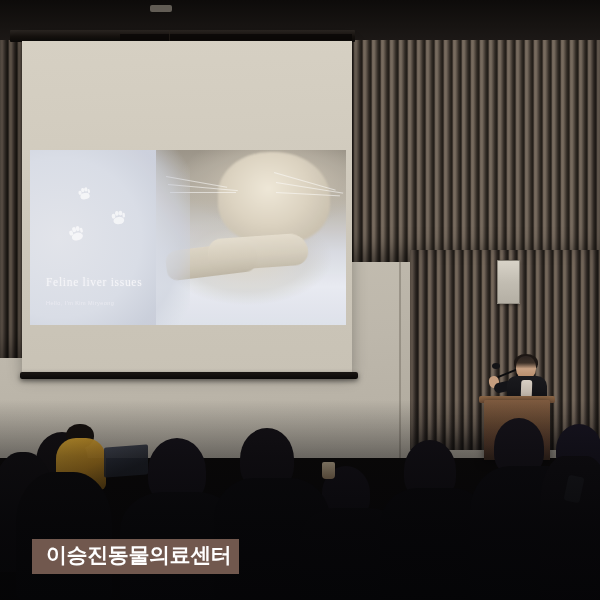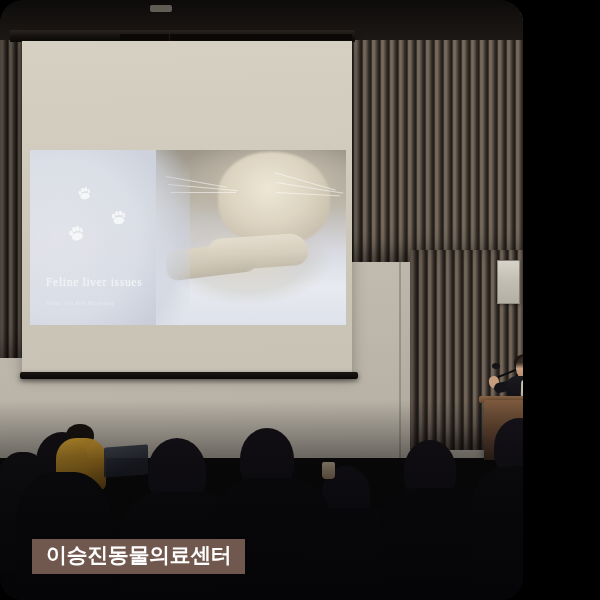--- a/index.html
+++ b/index.html
@@ -7,25 +7,24 @@
     margin: 0;
     padding: 0;
     background: #000;
   }
   body {
     font-family: "Liberation Sans", "DejaVu Sans", sans-serif;
   }
 
   .stage {
     position: relative;
-    width: 523px;
+    width: 600px;
     height: 600px;
     overflow: hidden;
     background: #0b0908;
-    border-radius: 23px;
   }
 
   
   .photo {
     position: absolute;
     inset: 0;
     overflow: hidden;
   }
 
   
@@ -458,21 +457,21 @@
   
   .overlay {
     position: absolute;
     left: 0; bottom: 0;
     width: 600px;
     padding: 0 0 26px 0;
   }
   .badge {
     display: inline-block;
     margin-left: 32px;
-    padding: 5px 14px 7px 14px;
+    padding: 5px 8px 7px 14px;
     background: rgba(122,95,84,.93);
     color: #ffffff;
     font-size: 21px;
     font-weight: 700;
     letter-spacing: -.4px;
     line-height: 1.08;
     white-space: nowrap;
   }
   .headline {
     margin: 9px 0 0 32px;

